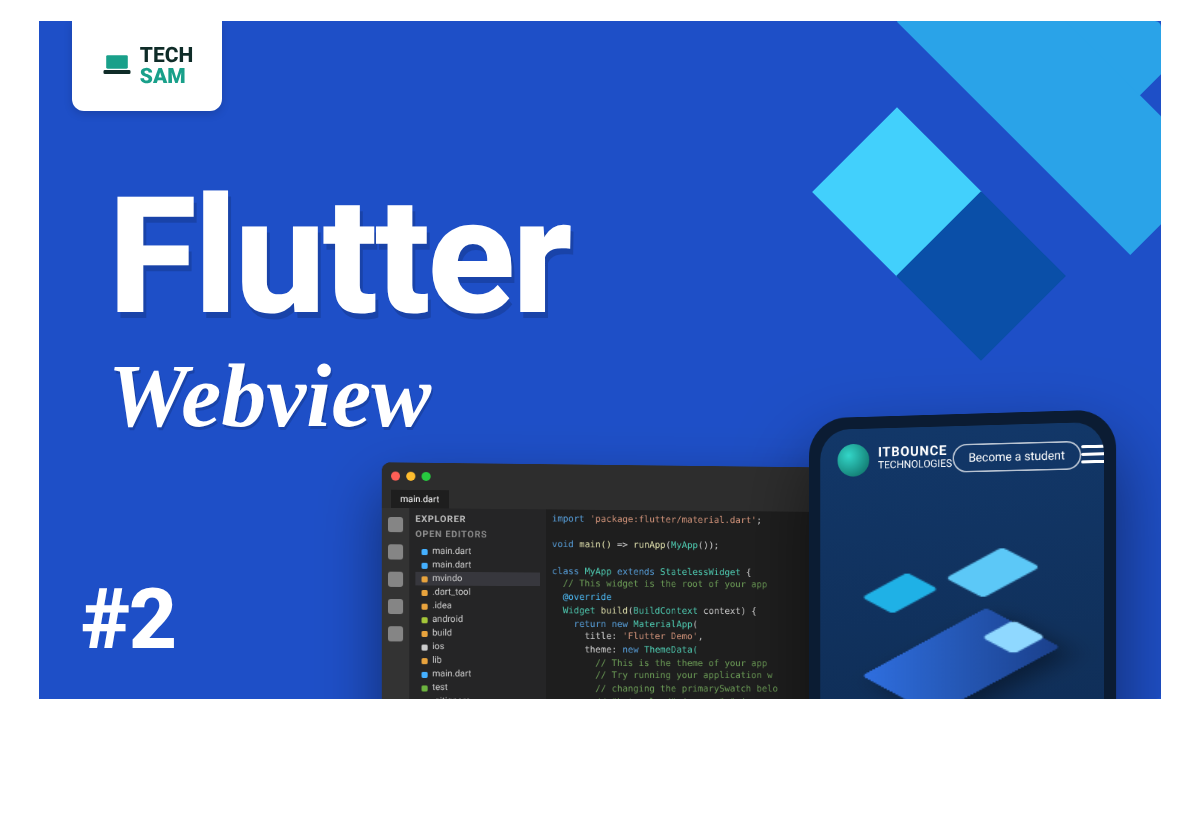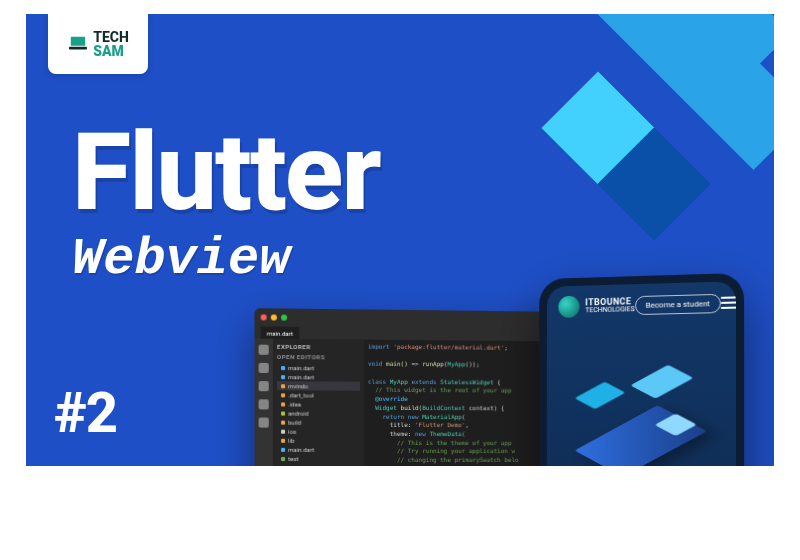--- a/index.html
+++ b/index.html
@@ -16,21 +16,21 @@
 
 .fl-shape { position:absolute; transform:rotate(45deg); }
 .fl-a { right:-40px; top:-90px; width:220px; height:80px; background:#2aa3e8; }
 .fl-b { right:-40px; top:10px; width:220px; height:80px; background:#2aa3e8; }
 .fl-c { right:80px; top:130px; width:80px; height:80px; background:#0a4fa8; }
 .fl-d { right:136px; top:74px; width:80px; height:80px; background:#45d7ff; opacity:.95; }
 
 
 .headline { position:absolute; left:46px; top:104px; color:#fff; }
 .headline h1 { font-size:108px; font-weight:800; letter-spacing:-2px; line-height:1; text-shadow:2px 4px 0 rgba(0,0,0,.15); }
-.headline h2 { font-size:52px; font-weight:600; margin-top:4px; font-style:italic; font-family:Liberation Mono, monospace; text-shadow:1px 2px 0 rgba(0,0,0,.15);}
+.headline h2 { font-size:60px; font-weight:600; margin-top:4px; font-style:italic; font-family:Liberation Serif, serif; text-shadow:1px 2px 0 rgba(0,0,0,.15);}
 
 
 .episode { position:absolute; left:28px; bottom:20px; color:#fff; font-size:56px; font-weight:800; letter-spacing:-1px; }
 
 
 .vscode { position:absolute; left:230px; top:296px; width:310px; height:300px; background:#1e1e1e; border-radius:6px 6px 0 0; box-shadow:0 18px 40px rgba(0,0,0,.45); overflow:hidden; display:flex; flex-direction:column; transform:perspective(900px) rotateY(4deg); }
 .vscode .titlebar { height:18px; background:#2d2d2d; display:flex; align-items:center; padding:0 6px; gap:4px; }
 .vscode .dot { width:6px; height:6px; border-radius:50%; }
 .vscode .dot.r{background:#ff5f56}.vscode .dot.y{background:#ffbd2e}.vscode .dot.g{background:#27c93f}
 .vscode .body { display:flex; flex:1; }

